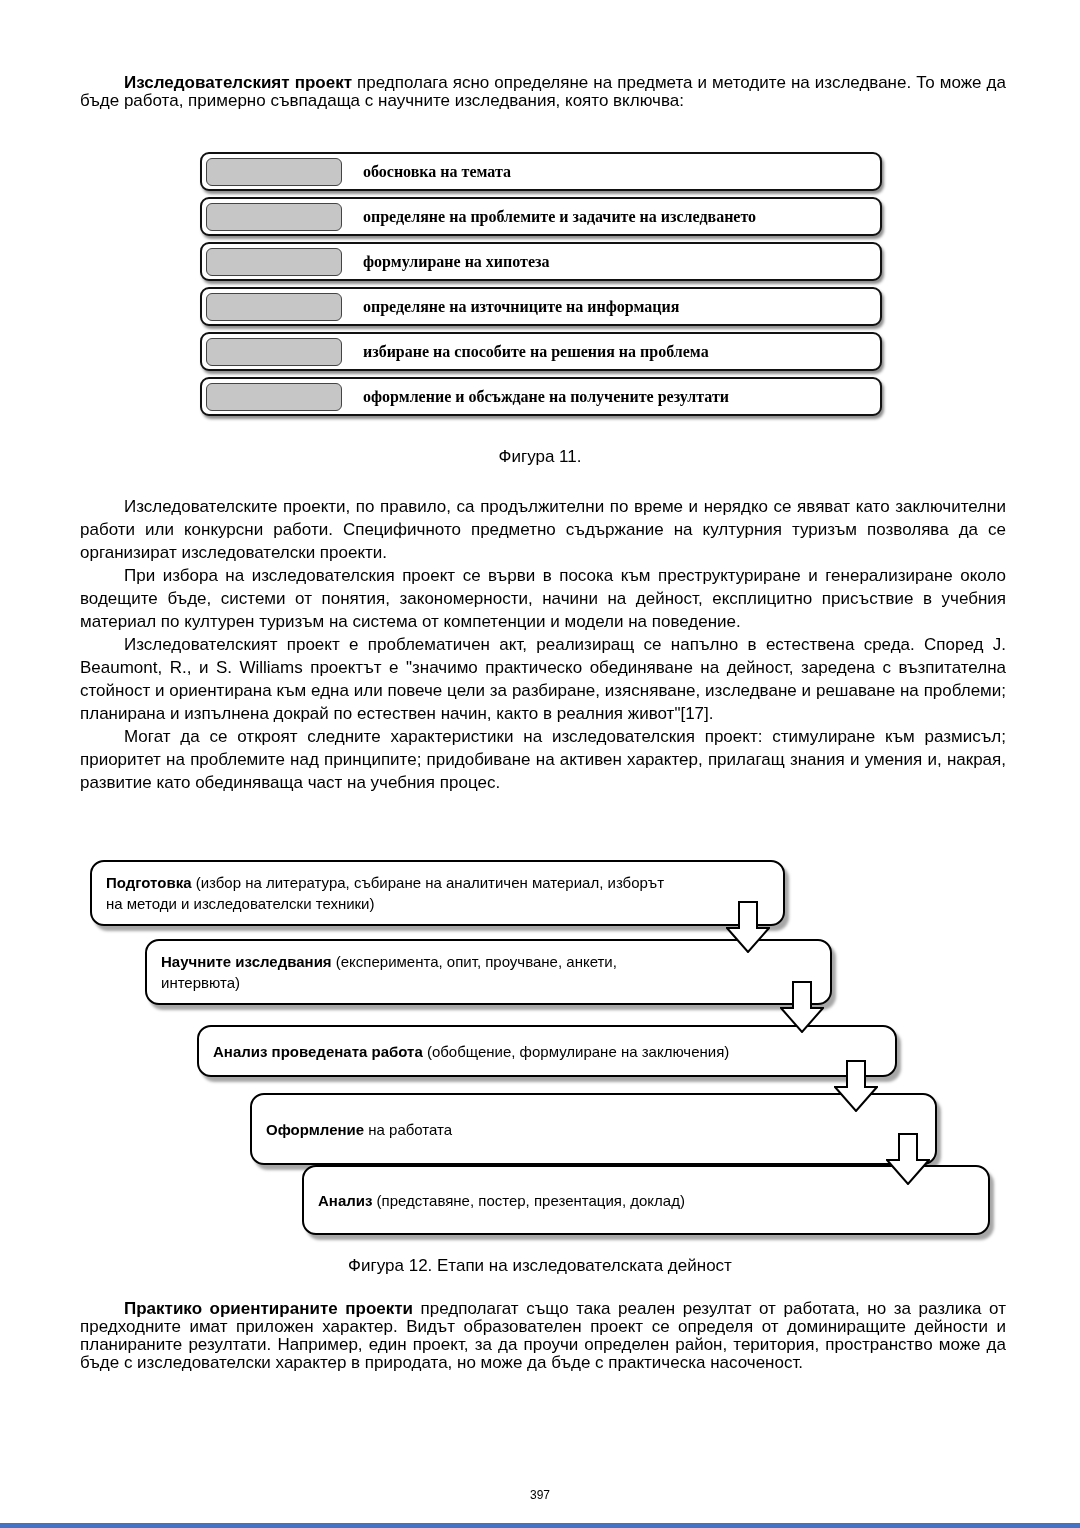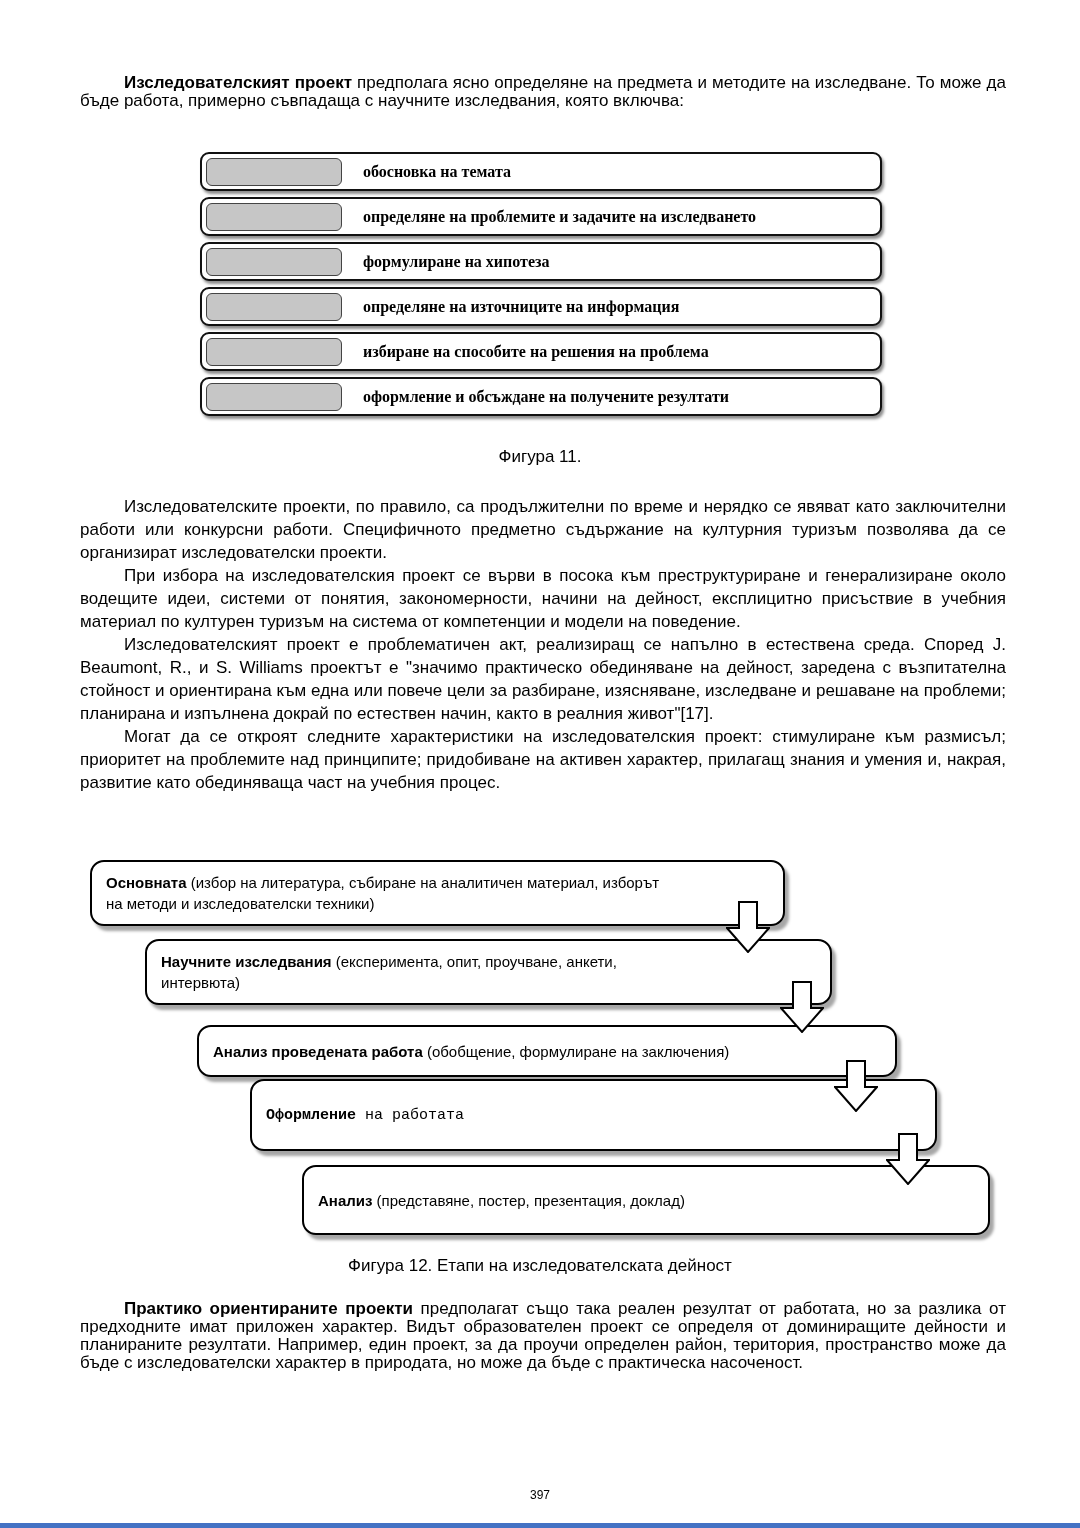--- a/index.html
+++ b/index.html
@@ -145,29 +145,29 @@
     <div class="f11-row">
       <span class="f11-pill"></span>
       <span class="f11-text">оформление и обсъждане на  получените  резултати</span>
     </div>
   </div>
 
   <p class="caption caption-11">Фигура 11.</p>
 
   <div class="abs middle-block">
     <p class="body-para lh23">Изследователските проекти, по правило, са продължителни по време и нерядко се явяват като заключителни работи или конкурсни работи. Специфичното предметно съдържание на културния туризъм позволява да се  организират изследователски проекти.</p>
-    <p class="body-para lh23">При избора на изследователския проект се върви в посока към преструктуриране и генерализиране около водещите идеи, системи от понятия, закономерности, начини на дейност, експлицитно присъствие в учебния материал по културен туризъм на система от компетенции и модели на поведение.</p>
+    <p class="body-para lh23">При избора на изследователския проект се върви в посока към преструктуриране и генерализиране около водещите бъде, системи от понятия, закономерности, начини на дейност, експлицитно присъствие в учебния материал по културен туризъм на система от компетенции и модели на поведение.</p>
     <p class="body-para lh23">Изследователският проект е проблематичен акт, реализиращ се напълно в естествена среда. Според J. Beaumont, R., и S. Williams проектът е "значимо практическо обединяване на дейност, заредена с възпитателна стойност и ориентирана към една или повече цели за разбиране, изясняване, изследване и решаване на проблеми; планирана и изпълнена докрай по естествен начин, както в реалния живот"[17].</p>
     <p class="body-para lh23">Могат да се откроят следните характеристики на изследователския проект: стимулиране към размисъл; приоритет на проблемите над принципите; придобиване на активен характер, прилагащ знания и умения и, накрая, развитие като обединяваща част на учебния процес.</p>
   </div>
 
   <div class="fig12">
 
     <div class="f12-box" style="left:90px; top:5px; width:695px; height:66px;">
-      <span class="f12-text" style="max-width:566px;"><b>Основната</b><span> (избор на литература, събиране на аналитичен материал, изборът на методи и изследователски техники)</span></span>
+      <span class="f12-text" style="max-width:566px;"><b>Подготовка</b><span> (избор на литература, събиране на аналитичен материал, изборът на методи и изследователски техники)</span></span>
     </div>
 
     <svg class="f12-arrow" style="left:726px; top:46px;" width="44" height="52" viewBox="0 0 44 52">
       <path d="M13 1 H31 V27 H43 L22 51 L1 27 H13 Z" fill="#ffffff" stroke="#000000" stroke-width="2"></path>
     </svg>
 
     <div class="f12-box" style="left:145px; top:84px; width:687px; height:66px;">
       <span class="f12-text" style="max-width:512px;"><b>Научните изследвания</b><span> (експеримента, опит, проучване, анкети, интервюта)</span></span>
     </div>
 
@@ -176,21 +176,21 @@
     </svg>
 
     <div class="f12-box" style="left:197px; top:170px; width:700px; height:52px;">
       <span class="f12-text"><b>Анализ проведената работа</b><span> (обобщение, формулиране на заключения)</span></span>
     </div>
 
     <svg class="f12-arrow" style="left:834px; top:205px;" width="44" height="52" viewBox="0 0 44 52">
       <path d="M13 1 H31 V27 H43 L22 51 L1 27 H13 Z" fill="#ffffff" stroke="#000000" stroke-width="2"></path>
     </svg>
 
-    <div class="f12-box" style="left:250px; top:224px; width:687px; height:72px;font-family:Liberation Mono, monospace;">
+    <div class="f12-box" style="left:250px; top:238px; width:687px; height:72px;">
       <span class="f12-text"><b>Оформление</b><span> на работата</span></span>
     </div>
 
     <svg class="f12-arrow" style="left:886px; top:278px;" width="44" height="52" viewBox="0 0 44 52">
       <path d="M13 1 H31 V27 H43 L22 51 L1 27 H13 Z" fill="#ffffff" stroke="#000000" stroke-width="2"></path>
     </svg>
 
     <div class="f12-box" style="left:302px; top:310px; width:688px; height:70px;">
       <span class="f12-text"><b>Анализ</b><span> (представяне, постер, презентация, доклад)</span></span>
     </div>

